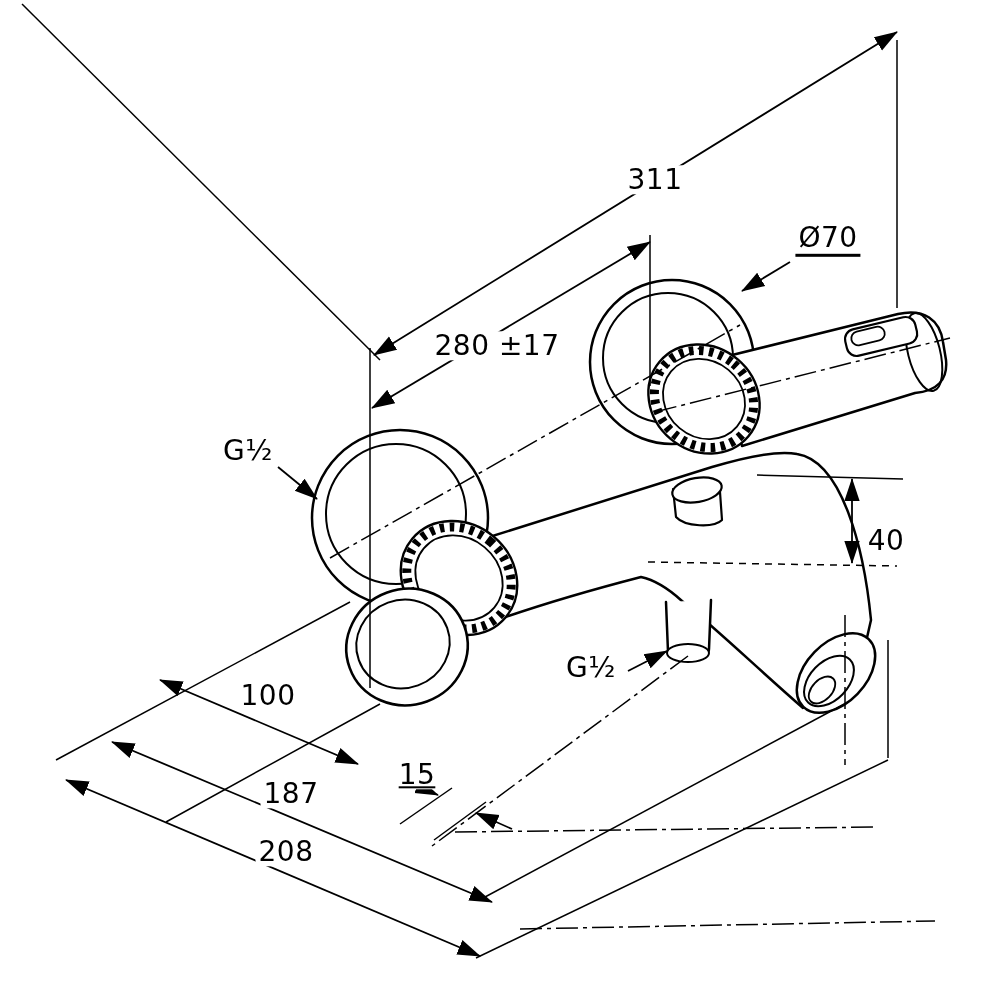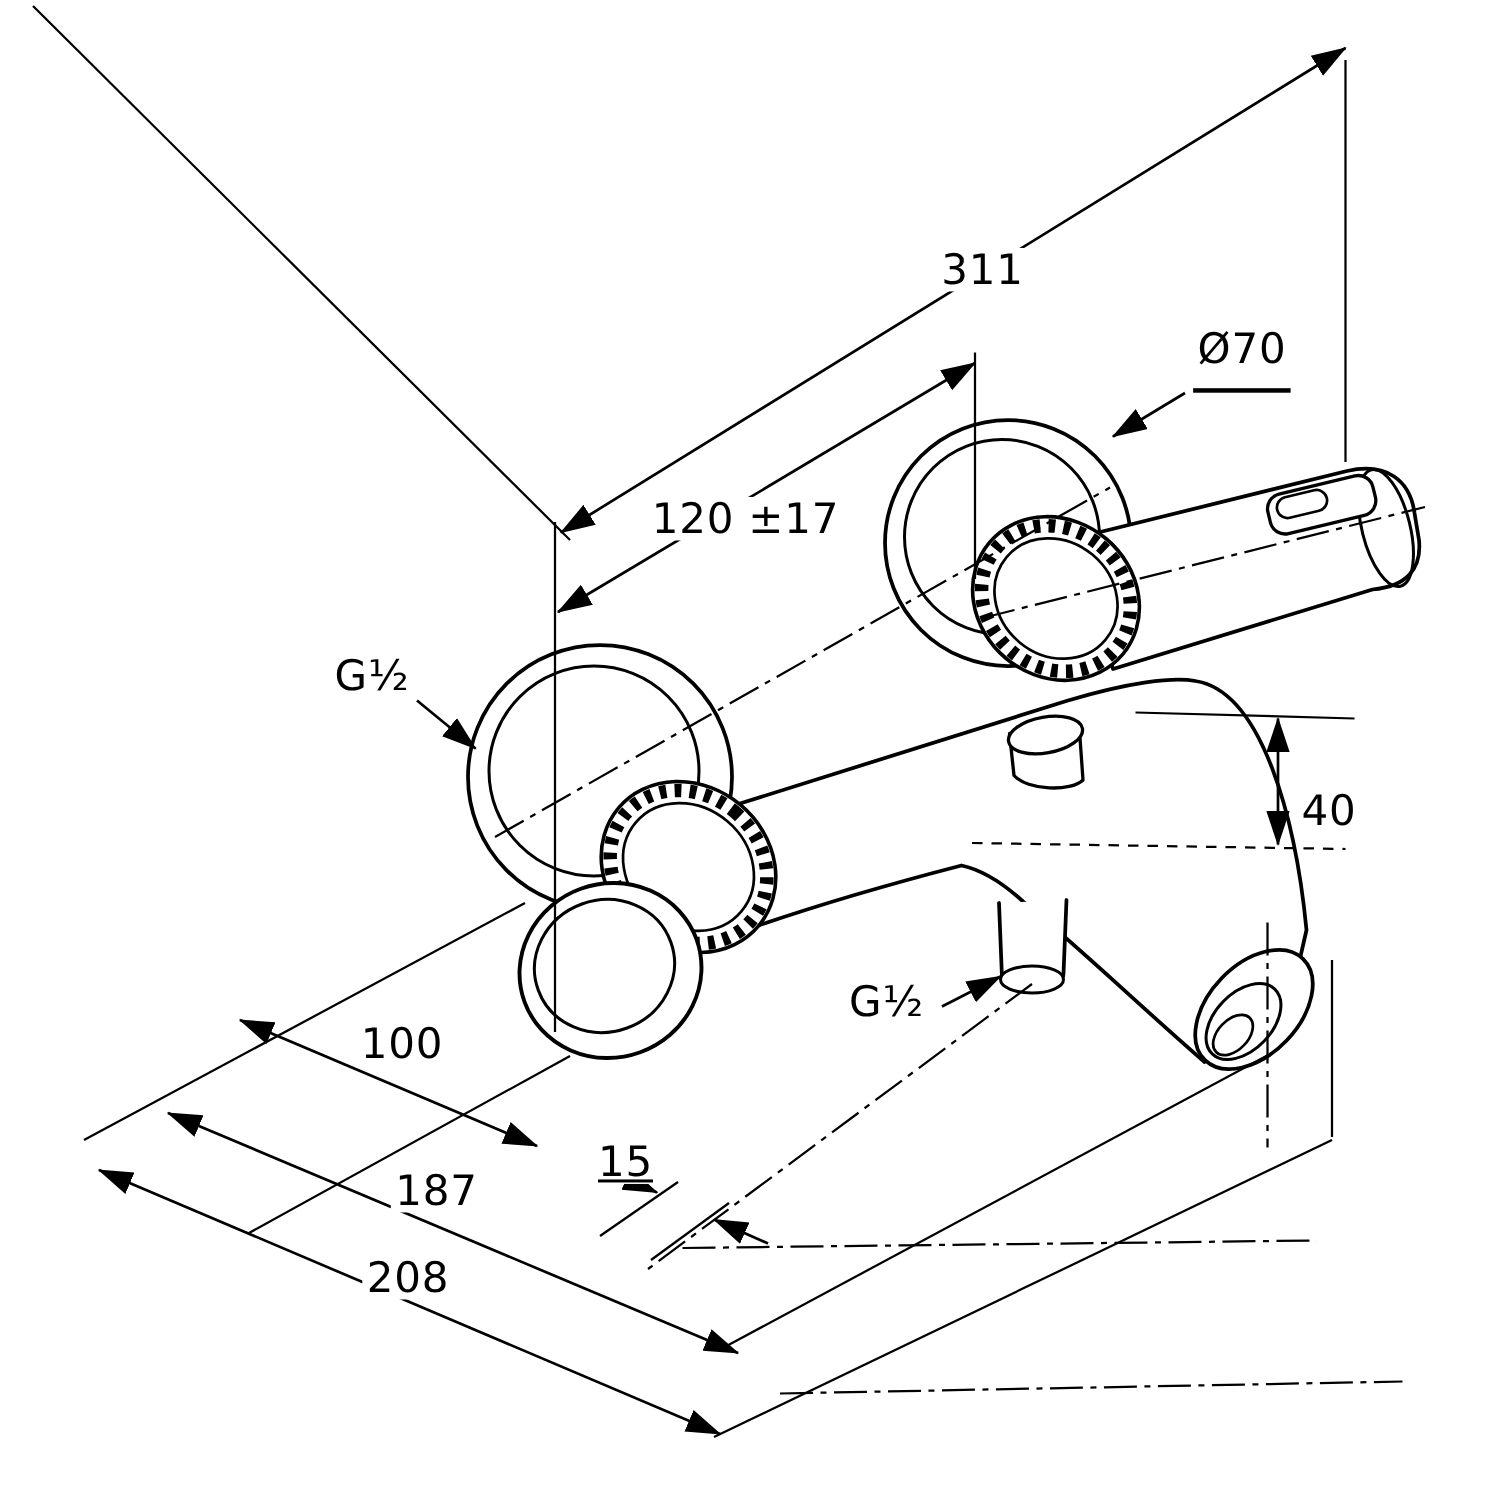--- a/index.html
+++ b/index.html
@@ -6,21 +6,21 @@
   .canvas{
     position:relative;width:1000px;height:1000px;background:#ffffff;overflow:hidden;
     font-family:"DejaVu Sans","Liberation Sans",sans-serif;
   }
   .canvas svg{position:absolute;left:0;top:0;}
   .dim-label{
     position:absolute;transform:translate(-50%,-50%);
     font-size:28px;line-height:1.05;color:#000;background:#fff;
     padding:0 3px;white-space:nowrap;letter-spacing:0.5px;
   }
-  .underlined{border-bottom:3px solid #000;padding-bottom:12px;text-align:right;}
+  .underlined{border-bottom:3px solid #000;padding-bottom:2px;text-align:right;}
 </style>
 </head>
 <body>
 
 <div class="canvas">
 
   <svg width="1000" height="1000" viewBox="0 0 1000 1000">
     <defs>
       <marker id="arw" viewBox="0 0 12 10" refX="11.5" refY="5" markerWidth="13" markerHeight="11" orient="auto-start-reverse">
         <path d="M0,1 L12,5 L0,9 Z" fill="#000"></path>
@@ -123,22 +123,22 @@
 
       <line x1="452" y1="788" x2="400" y2="824" stroke-width="1.5"></line>
       <line x1="486" y1="802" x2="434" y2="840" stroke-width="1.5"></line>
       <line x1="404" y1="780" x2="438" y2="795" marker-end="url(#arw)"></line>
       <line x1="512" y1="829" x2="476" y2="813" marker-end="url(#arw)"></line>
     </g>
   </svg>
 
   <div class="dim-label" style="left:655px;top:180px;">311</div>
   <div class="dim-label underlined" style="left:828px;top:240px;">Ø70</div>
-  <div class="dim-label" style="left:497px;top:346px;">120 ±17</div>
+  <div class="dim-label" style="left:497px;top:346px;">280 ±17</div>
   <div class="dim-label" style="left:248px;top:451px;">G½</div>
   <div class="dim-label" style="left:886px;top:521px;margin-top:20px;">40</div>
   <div class="dim-label" style="left:252px;top:696px;margin-left:16px;">100</div>
   <div class="dim-label" style="left:591px;top:668px;">G½</div>
   <div class="dim-label" style="left:417px;top:775px;text-decoration:underline;">15</div>
   <div class="dim-label" style="left:291px;top:794px;">187</div>
-  <div class="dim-label" style="left:272px;top:852px;">208</div>
+  <div class="dim-label" style="left:286px;top:852px;">208</div>
 
 </div>
 
 </body></html>

